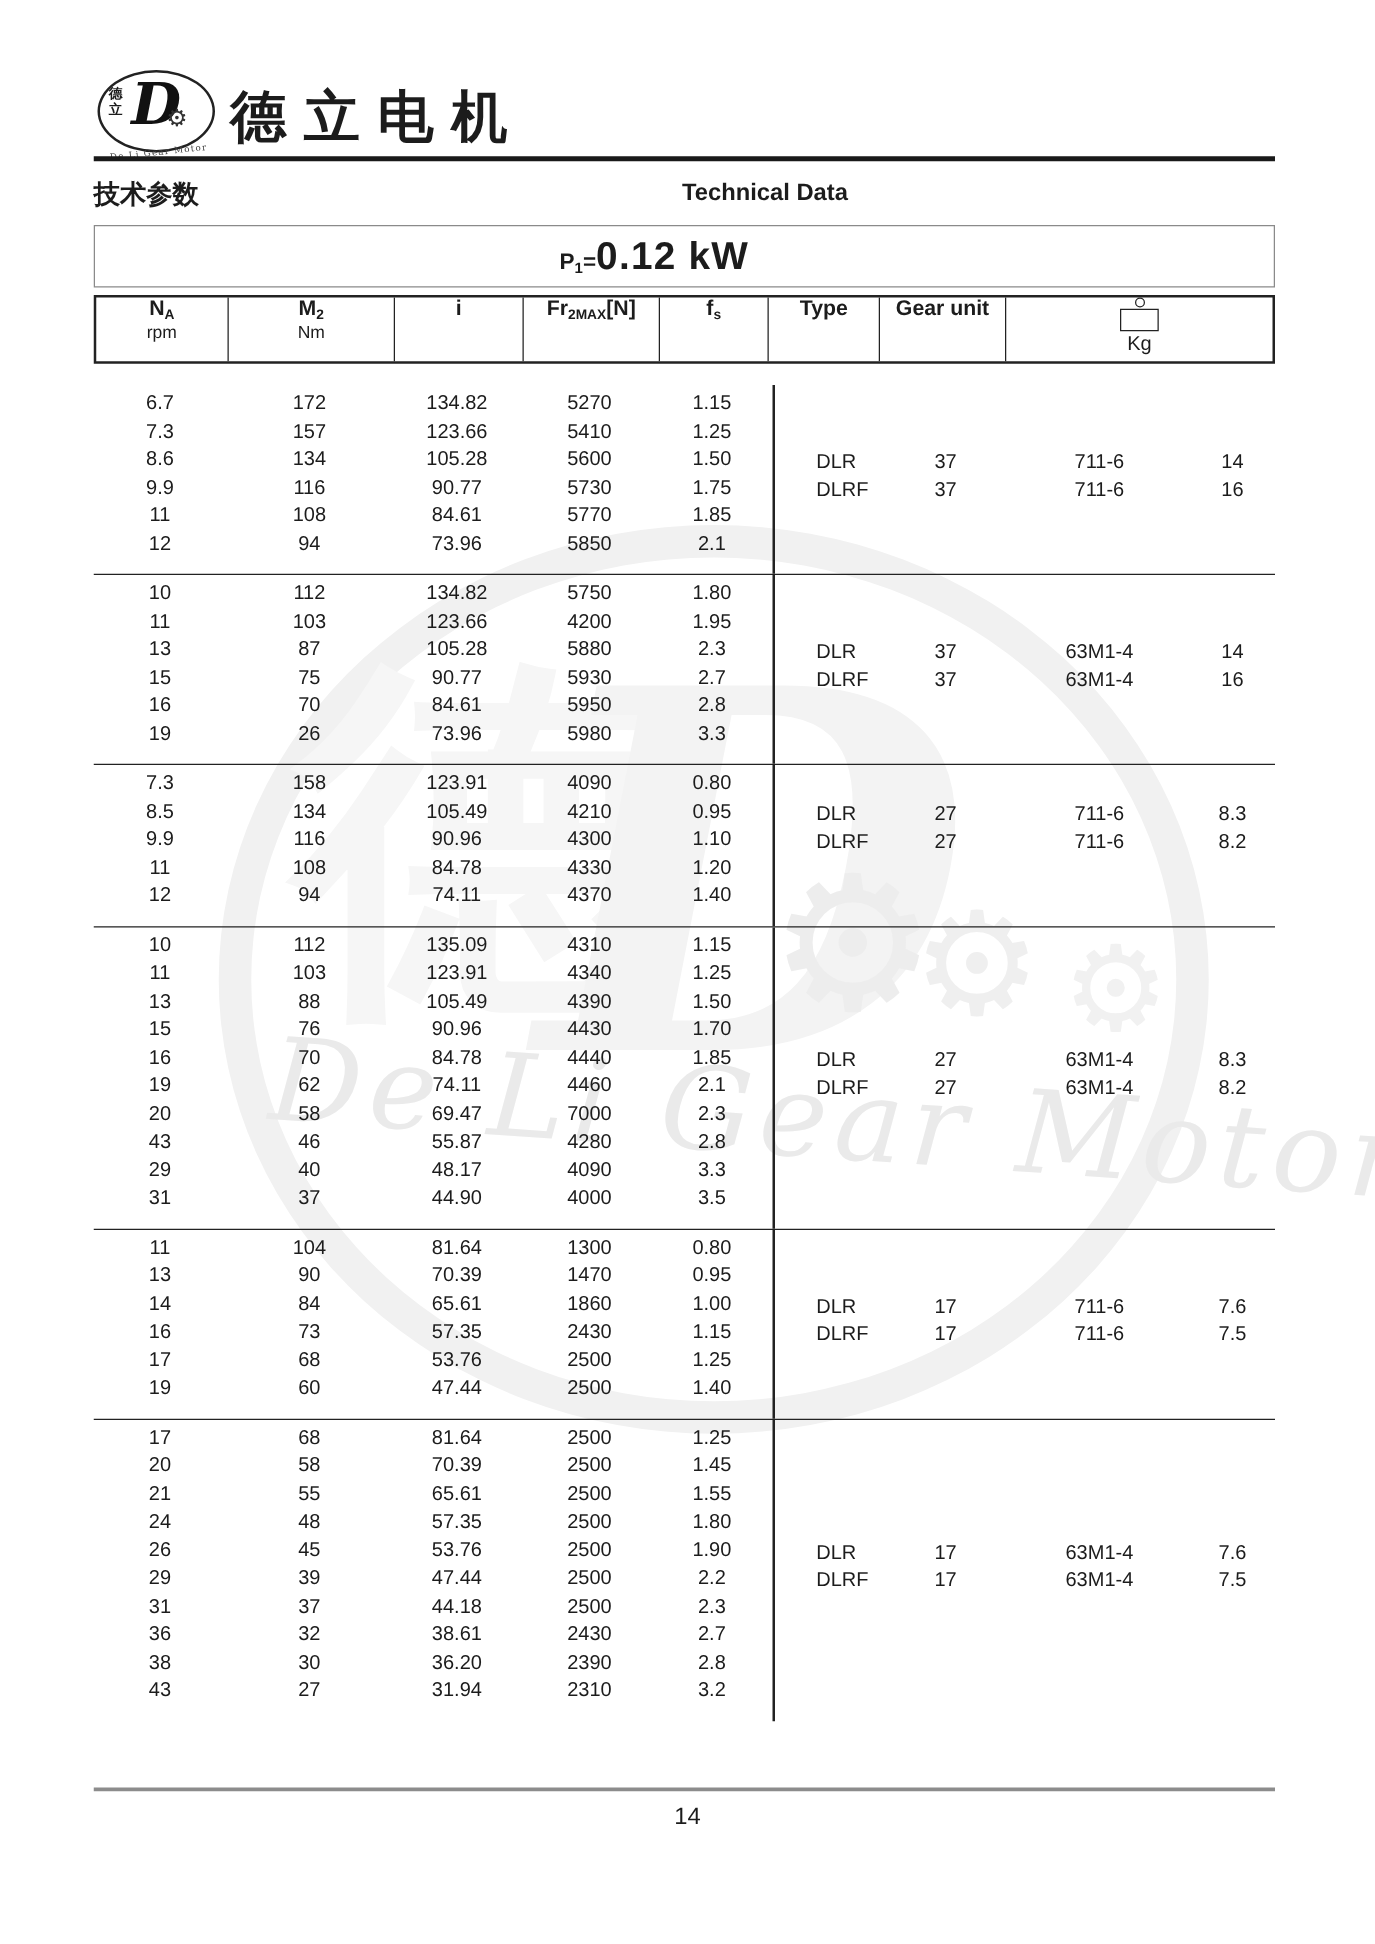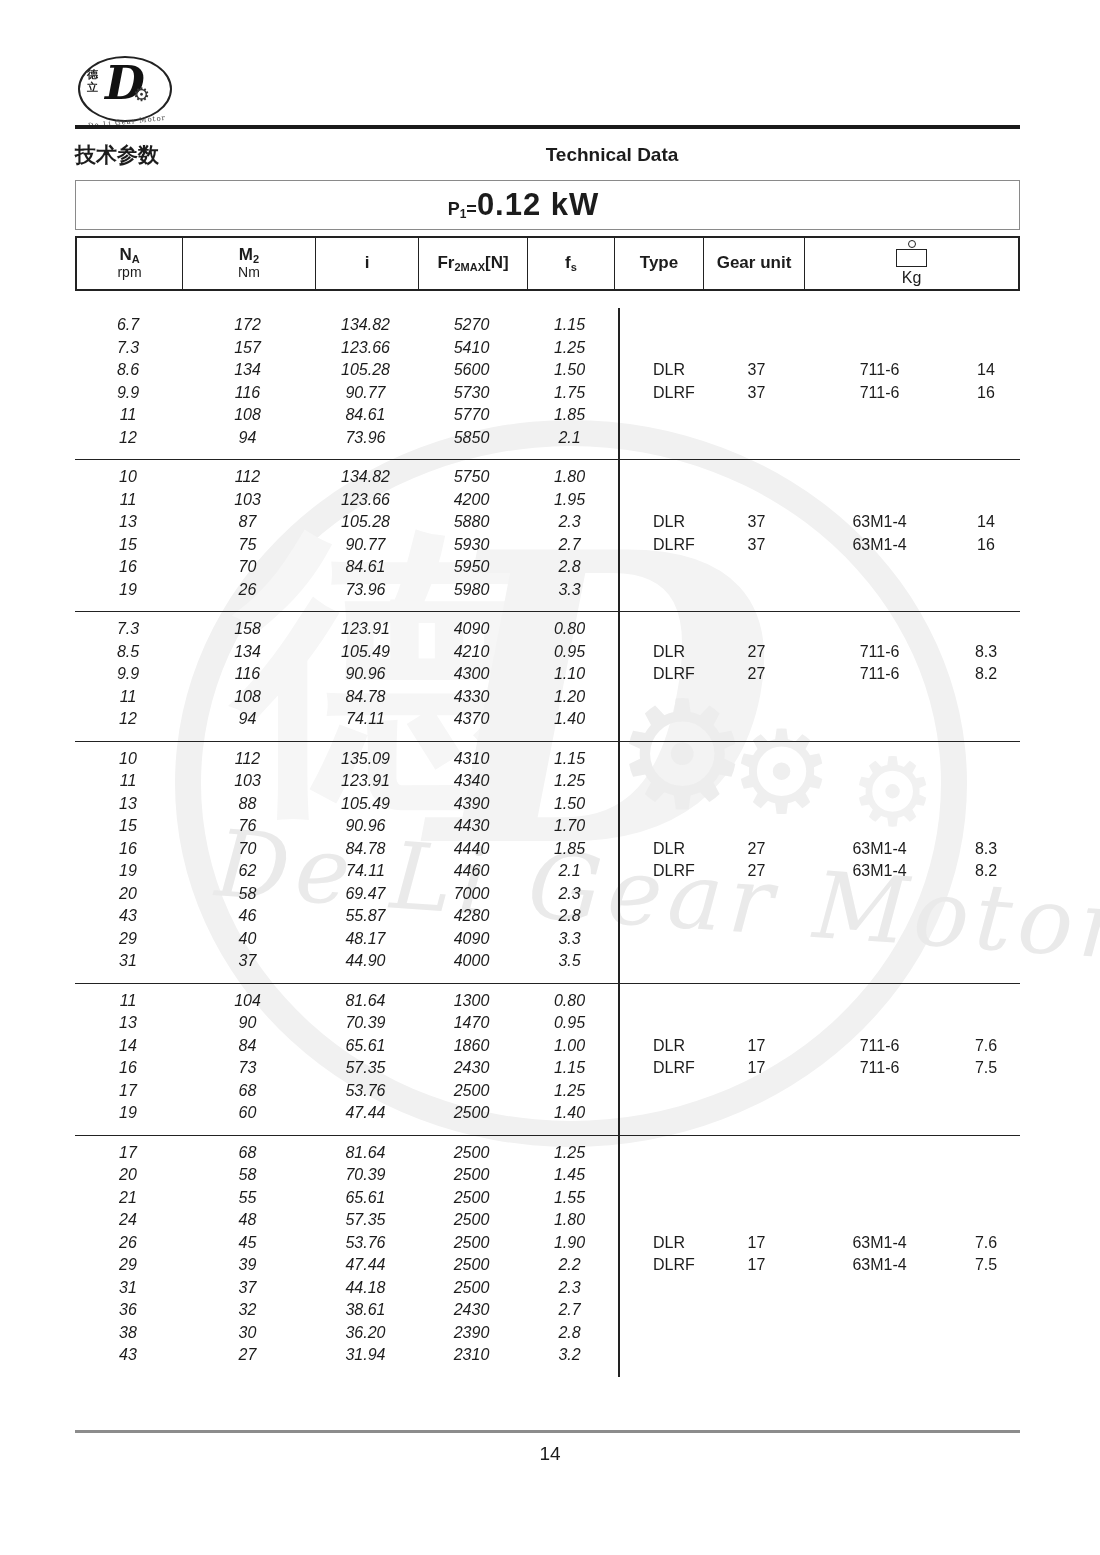--- a/index.html
+++ b/index.html
@@ -39,37 +39,37 @@
     display:flex;align-items:center;justify-content:center;background:transparent;}
   .power-inner{transform:translateX(-24px);display:flex;align-items:baseline;}
   .power-p{font-size:18px;font-weight:bold;}
   .power-sub{font-size:12px;font-weight:bold;position:relative;top:3px;}
   .power-eq{font-size:18px;font-weight:bold;}
   .power-value{font-size:31px;font-weight:bold;letter-spacing:1px;}
   
   .thead{position:absolute;left:75px;top:236px;width:945px;height:55px;border:2px solid #222;
     box-sizing:border-box;display:flex;background:transparent;}
   .th{flex:0 0 auto;border-right:1.5px solid #222;display:flex;flex-direction:column;align-items:center;
-    justify-content:center;box-sizing:border-box;}
+    justify-content:flex-start;box-sizing:border-box;}
   .th:last-child{border-right:none;flex:1 1 auto;}
   .th-w0{width:106px}.th-w1{width:133px}.th-w2{width:103px}.th-w3{width:109px}.th-w4{width:87px}
   .th-w5{width:89px}.th-w6{width:101px}.th-w7{width:145px}
   .th-main{font-size:17px;font-weight:bold;line-height:1.1;}
   .th-sub{font-size:11px;font-weight:bold;position:relative;top:3px;}
   .th-unit{font-size:14px;font-weight:normal;line-height:1.2;}
   .kg-icon{display:flex;flex-direction:column;align-items:center;margin-bottom:1px;}
   .kg-circle{width:6px;height:6px;border:1.5px solid #222;border-radius:50%;}
   .kg-rect{width:29px;height:16px;border:1.5px solid #222;margin-top:1px;}
   .kg-label{font-size:16px;font-weight:normal;line-height:1.2;}
   
   .tbody{position:absolute;left:75px;top:291px;width:945px;}
   .group{position:relative;border-bottom:1.5px solid #222;padding:6px 0 10px 0;}
   .group:first-child{margin-top:17px;}
   .group:last-child{border-bottom:none;}
-  .row{display:flex;height:22.5px;align-items:center;font-style:italic;}
+  .row{display:flex;height:22.5px;align-items:flex-start;}
   .cell{text-align:center;font-size:16px;}
   .c0{width:106px}.c1{width:133px}.c2{width:103px}.c3{width:109px}.c4{width:87px}
   .vline{position:absolute;left:543px;top:0;bottom:0;width:1.5px;background:#222;}
   .ginfo{position:absolute;left:545px;width:400px;}
   .info-row{display:flex;height:22.5px;align-items:center;font-size:16px;}
   .it{width:86px;text-align:left;padding-left:33px;box-sizing:border-box;}
   .ig{width:101px;text-align:center;}
   .im{width:145px;text-align:center;}
   .ik{width:68px;text-align:center;}
   
@@ -89,20 +89,21 @@
 
 <div class="content">
 
   <div class="logo">
     <div class="logo-ellipse"></div>
     <div class="logo-cn">德立</div>
     <div class="logo-d">D</div>
     <div class="logo-gear">⚙</div>
     <div class="logo-arc">De Li Gear Motor</div>
   </div>
+  <div class="brand">德立电机</div>
   <div class="top-rule"></div>
 
   <div class="section-cn">技术参数</div>
   <div class="section-en">Technical Data</div>
 
   <div class="power-box">
     <div class="power-inner">
       <span class="power-p">P</span>
         <span class="power-sub">1</span>
         <span class="power-eq">=</span>

